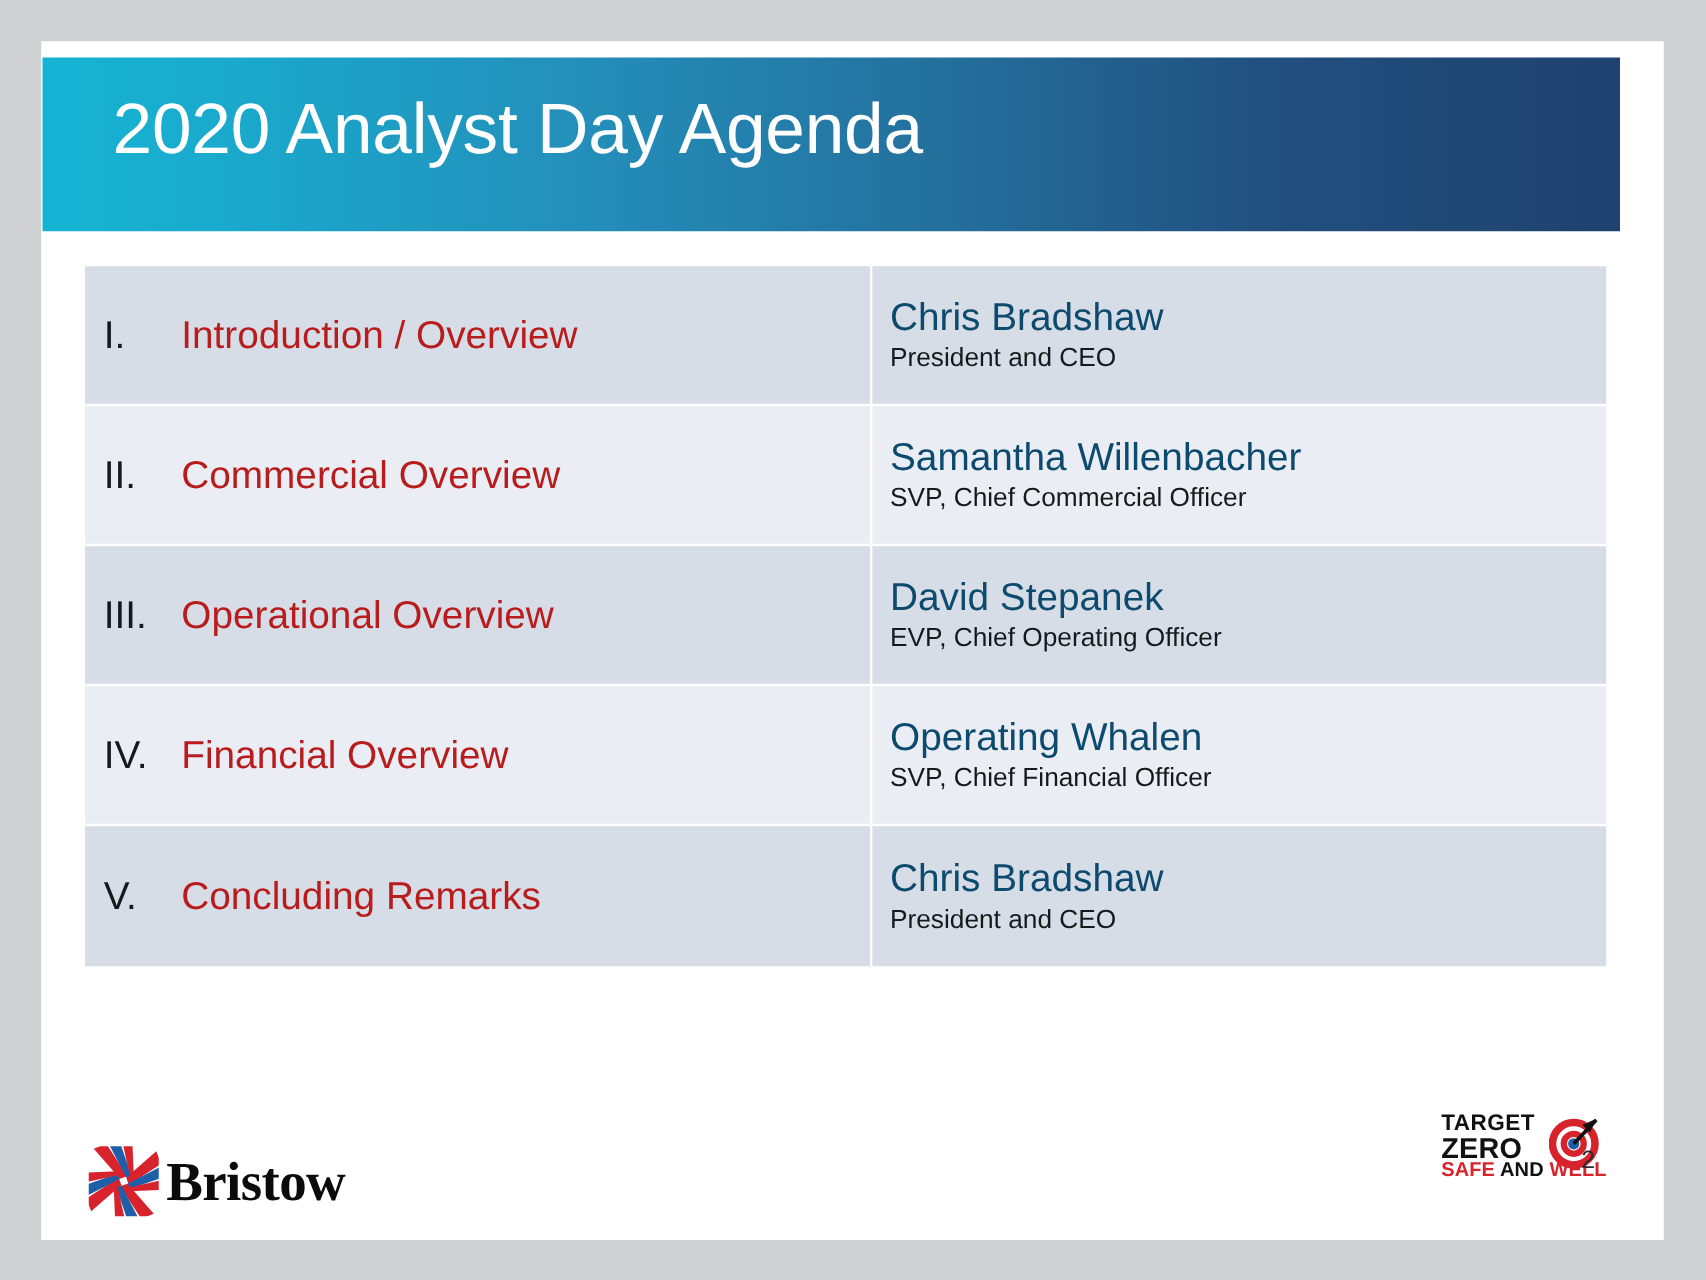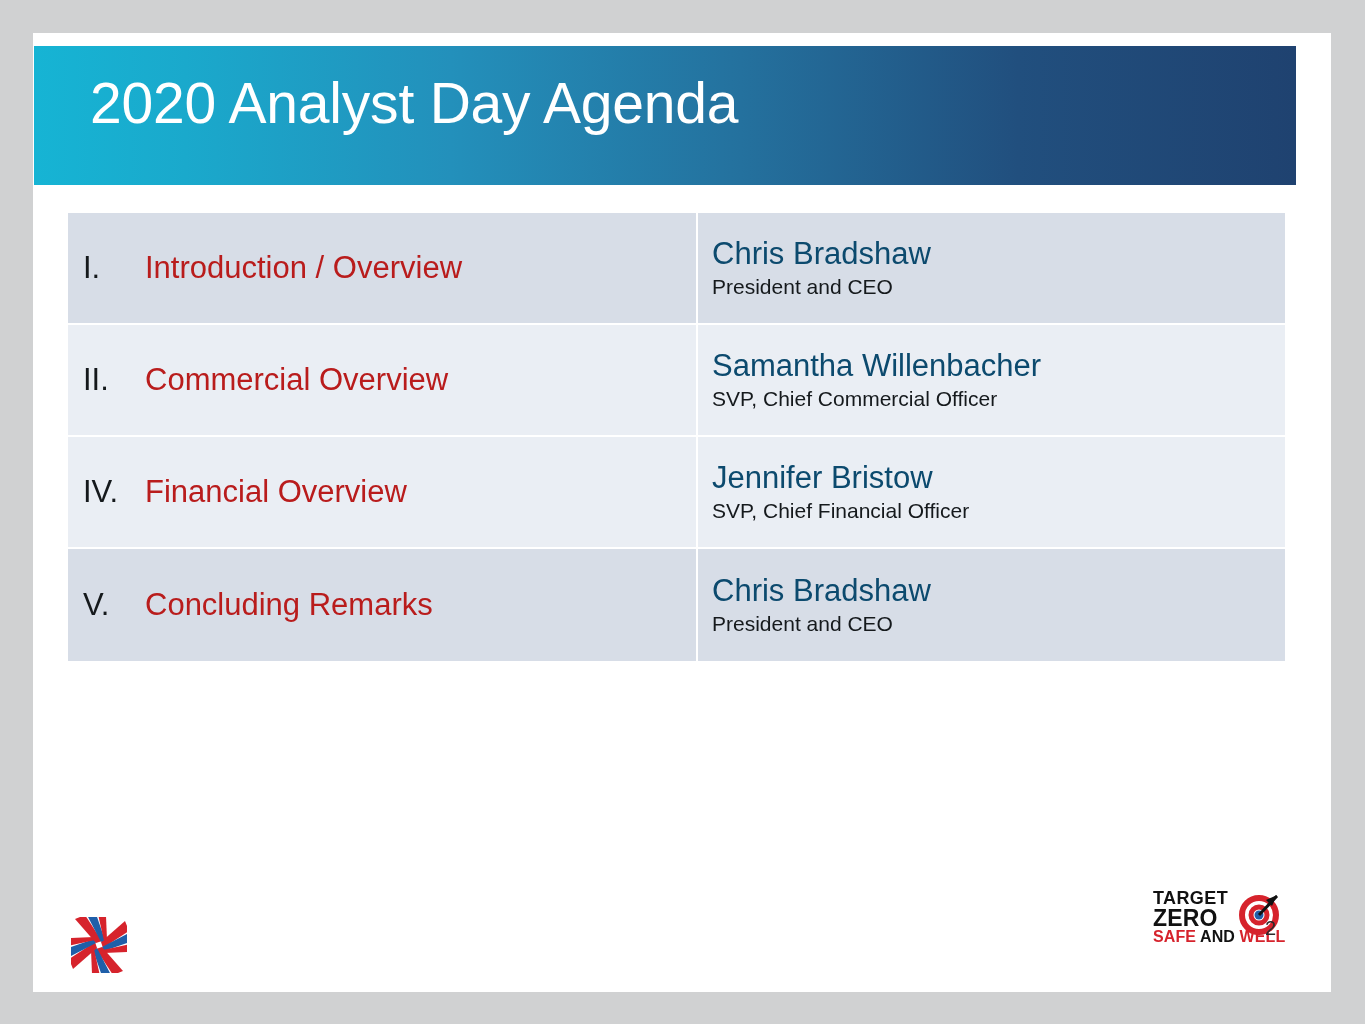--- a/index.html
+++ b/index.html
@@ -220,30 +220,42 @@
               <span class="item-numeral">II.</span>
               <span class="item-label">Commercial Overview</span>
             </div>
           </td>
           <td class="cell-person">
             <div class="person-name">Samantha Willenbacher</div>
             <div class="person-role">SVP, Chief Commercial Officer</div>
           </td>
         </tr>
 
+        <tr class="row-dark">
+          <td class="cell-item">
+            <div class="item-inner">
+              <span class="item-numeral">III.</span>
+              <span class="item-label">Operational Overview</span>
+            </div>
+          </td>
+          <td class="cell-person">
+            <div class="person-name">David Stepanek</div>
+            <div class="person-role">EVP, Chief Operating Officer</div>
+          </td>
+        </tr>
 
         <tr class="row-light">
           <td class="cell-item">
             <div class="item-inner">
               <span class="item-numeral">IV.</span>
               <span class="item-label">Financial Overview</span>
             </div>
           </td>
           <td class="cell-person">
-            <div class="person-name">Jennifer Bristow</div>
+            <div class="person-name">Operating Whalen</div>
             <div class="person-role">SVP, Chief Financial Officer</div>
           </td>
         </tr>
 
         <tr class="row-dark">
           <td class="cell-item">
             <div class="item-inner">
               <span class="item-numeral">V.</span>
               <span class="item-label">Concluding Remarks</span>
             </div>
@@ -276,20 +288,21 @@
             <polygon points="3,2 30,-12 31,-3 5,6" fill="#1f5fa9"></polygon>
             <polygon points="4,5 31,-1 29,7 5,8" fill="#d6232c"></polygon>
           </g>
           <g transform="rotate(270)">
             <polygon points="2,-3 26,-24 30,-14 4,3" fill="#d6232c"></polygon>
             <polygon points="3,2 30,-12 31,-3 5,6" fill="#1f5fa9"></polygon>
             <polygon points="4,5 31,-1 29,7 5,8" fill="#d6232c"></polygon>
           </g>
         </g>
       </svg>
+      <div id="bristow-word">Bristow</div>
     </div>
 
     <div id="targetzero-logo">
       <div class="tz-text">
         <div class="tz-line1">TARGET</div>
         <div class="tz-line2">ZERO</div>
         <div class="tz-line3"><span class="tz-red">SAFE</span> <span>AND</span> <span class="tz-red">WELL</span></div>
       </div>
       <svg class="tz-target" width="44" height="44" viewBox="0 0 44 44">
         <circle cx="20" cy="24" r="17" fill="none" stroke="#d6232c" stroke-width="6"></circle>

